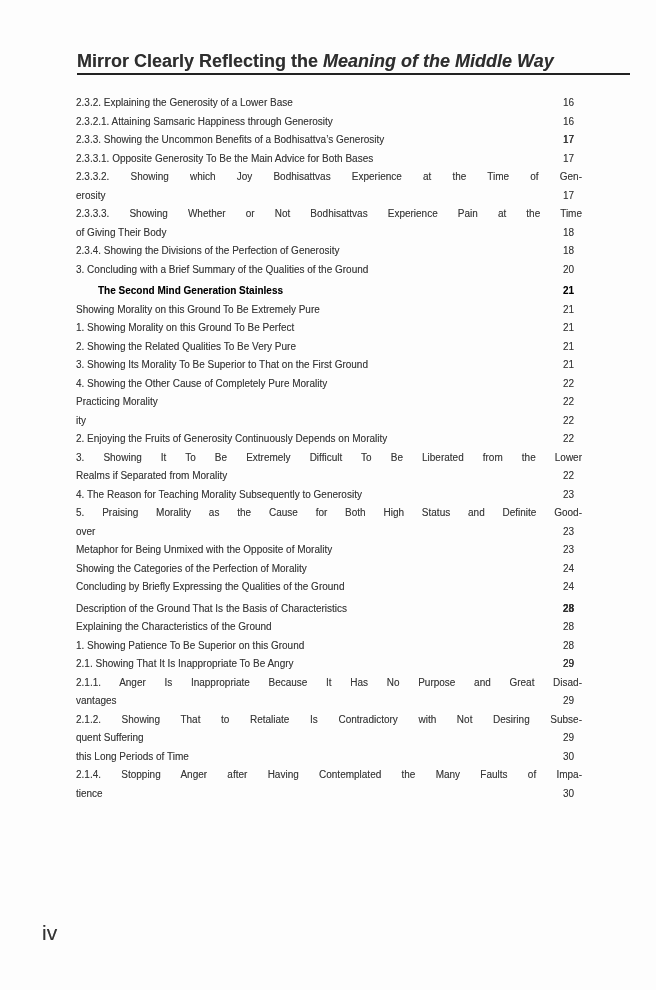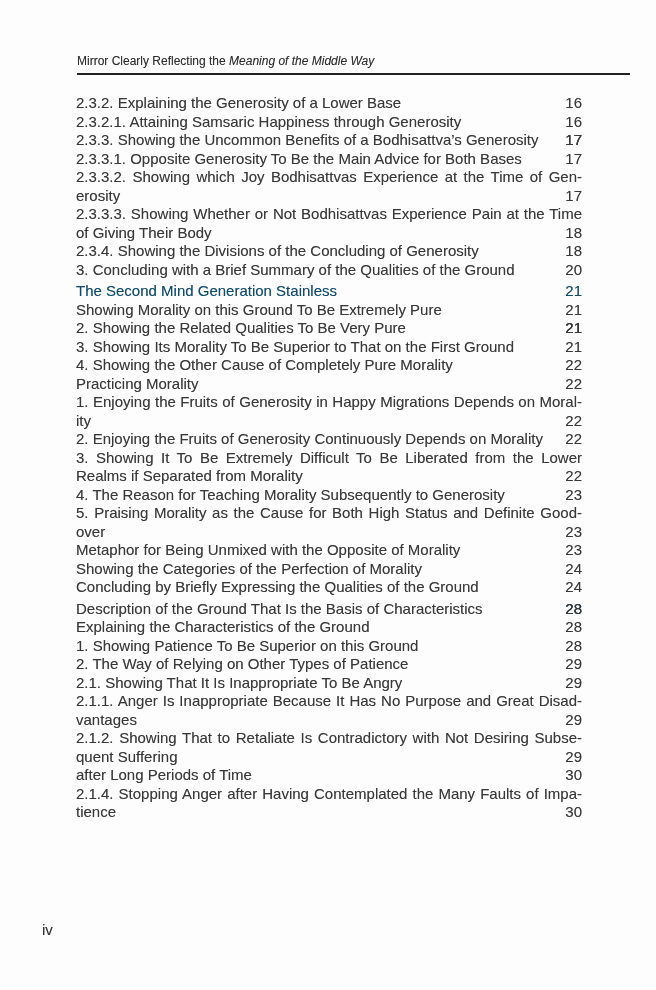--- a/index.html
+++ b/index.html
@@ -9,64 +9,66 @@
     background: #fdfdfd;
     font-family: "Liberation Sans", "DejaVu Sans", sans-serif;
     color: #383838;
     overflow: hidden;
     text-shadow: 0 0 0.3px rgba(70,70,70,0.45);
   }
   .running-header {
     position: absolute;
     left: 77px;
     top: 53px;
-    font-size: 12px;
+    font-size: 18px;
     line-height: 17px;
     color: #2e2e2e;
     white-space: nowrap;
+    font-weight: bold;
   }
   .running-header .italic { font-style: italic; }
   .header-rule {
     position: absolute;
     left: 77px;
     top: 73px;
     width: 553px;
     height: 2.2px;
     background: #222222;
   }
   .toc {
     position: absolute;
     left: 76px;
     top: 94px;
     width: 506px;
-    font-size: 15px;
+    font-size: 10px;
     line-height: 18.5px;
   }
   .entry { position: relative; }
   .entry.bold {
-    font-weight: 400;
-    color: #0c4a6e;
+    font-weight: 700;
+    color: #000000;
     margin-top: 3px;
+    margin-left: 22px;
   }
   .line { position: relative; }
   .line.fill {
     text-align: justify;
     text-align-last: justify;
   }
   .line.last { text-align: left; }
   .line.last .pg {
     position: absolute;
-    right: 0;
+    right: 8px;
     top: 0;
   }
   .page-footer {
     position: absolute;
     left: 42px;
     top: 921px;
-    font-size: 15px;
+    font-size: 21px;
     color: #333333;
   }
 </style>
 </head>
 <body>
 
 <div class="page">
 
   <div class="running-header">
     <span>Mirror Clearly Reflecting the</span>
@@ -93,48 +95,47 @@
       </div>
       <div class="entry">
         <div class="line fill"><span class="txt">2.3.3.2. Showing which Joy Bodhisattvas Experience at the Time of Gen-</span></div>
         <div class="line last"><span class="txt">erosity</span><span class="pg">17</span></div>
       </div>
       <div class="entry">
         <div class="line fill"><span class="txt">2.3.3.3. Showing Whether or Not Bodhisattvas Experience Pain at the Time</span></div>
         <div class="line last"><span class="txt">of Giving Their Body</span><span class="pg">18</span></div>
       </div>
       <div class="entry">
-        <div class="line last"><span class="txt">2.3.4. Showing the Divisions of the Concluding of Generosity</span><span class="pg">18</span></div>
+        <div class="line last"><span class="txt">2.3.4. Showing the Divisions of the Perfection of Generosity</span><span class="pg">18</span></div>
       </div>
       <div class="entry">
         <div class="line last"><span class="txt">3. Concluding with a Brief Summary of the Qualities of the Ground</span><span class="pg">20</span></div>
       </div>
       <div class="entry bold">
         <div class="line last"><span class="txt">The Second Mind Generation Stainless</span><span class="pg">21</span></div>
       </div>
       <div class="entry">
         <div class="line last"><span class="txt">Showing Morality on this Ground To Be Extremely Pure</span><span class="pg">21</span></div>
       </div>
       <div class="entry">
-        <div class="line last"><span class="pg">21</span></div>
+        <div class="line last"><span class="txt">1. Showing Morality on this Ground To Be Perfect</span><span class="pg">21</span></div>
       </div>
       <div class="entry">
         <div class="line last"><span class="txt">2. Showing the Related Qualities To Be Very Pure</span><span class="pg">21</span></div>
       </div>
       <div class="entry">
         <div class="line last"><span class="txt">3. Showing Its Morality To Be Superior to That on the First Ground</span><span class="pg">21</span></div>
       </div>
       <div class="entry">
         <div class="line last"><span class="txt">4. Showing the Other Cause of Completely Pure Morality</span><span class="pg">22</span></div>
       </div>
       <div class="entry">
         <div class="line last"><span class="txt">Practicing Morality</span><span class="pg">22</span></div>
       </div>
       <div class="entry">
-        <div class="line fill"><span class="txt">1. Enjoying the Fruits of Generosity in Happy Migrations Depends on Moral-</span></div>
         <div class="line last"><span class="txt">ity</span><span class="pg">22</span></div>
       </div>
       <div class="entry">
         <div class="line last"><span class="txt">2. Enjoying the Fruits of Generosity Continuously Depends on Morality</span><span class="pg">22</span></div>
       </div>
       <div class="entry">
         <div class="line fill"><span class="txt">3. Showing It To Be Extremely Difficult To Be Liberated from the Lower</span></div>
         <div class="line last"><span class="txt">Realms if Separated from Morality</span><span class="pg">22</span></div>
       </div>
       <div class="entry">
@@ -159,35 +160,35 @@
       <div class="entry">
         <div class="line last"><span class="txt">Description of the Ground That Is the Basis of Characteristics</span><span class="pg">28</span></div>
       </div>
       <div class="entry">
         <div class="line last"><span class="txt">Explaining the Characteristics of the Ground</span><span class="pg">28</span></div>
       </div>
       <div class="entry">
         <div class="line last"><span class="txt">1. Showing Patience To Be Superior on this Ground</span><span class="pg">28</span></div>
       </div>
       <div class="entry">
-        <div class="line last"><span class="txt">2. The Way of Relying on Other Types of Patience</span><span class="pg">29</span></div>
+        <div class="line last"><span class="pg">29</span></div>
       </div>
       <div class="entry">
         <div class="line last"><span class="txt">2.1. Showing That It Is Inappropriate To Be Angry</span><span class="pg">29</span></div>
       </div>
       <div class="entry">
         <div class="line fill"><span class="txt">2.1.1. Anger Is Inappropriate Because It Has No Purpose and Great Disad-</span></div>
         <div class="line last"><span class="txt">vantages</span><span class="pg">29</span></div>
       </div>
       <div class="entry">
         <div class="line fill"><span class="txt">2.1.2. Showing That to Retaliate Is Contradictory with Not Desiring Subse-</span></div>
         <div class="line last"><span class="txt">quent Suffering</span><span class="pg">29</span></div>
       </div>
       <div class="entry">
-        <div class="line last"><span class="txt">after Long Periods of Time</span><span class="pg">30</span></div>
+        <div class="line last"><span class="txt">this Long Periods of Time</span><span class="pg">30</span></div>
       </div>
       <div class="entry">
         <div class="line fill"><span class="txt">2.1.4. Stopping Anger after Having Contemplated the Many Faults of Impa-</span></div>
         <div class="line last"><span class="txt">tience</span><span class="pg">30</span></div>
       </div>
     </div>
 
   <div class="page-footer">iv</div>
 
 </div>

